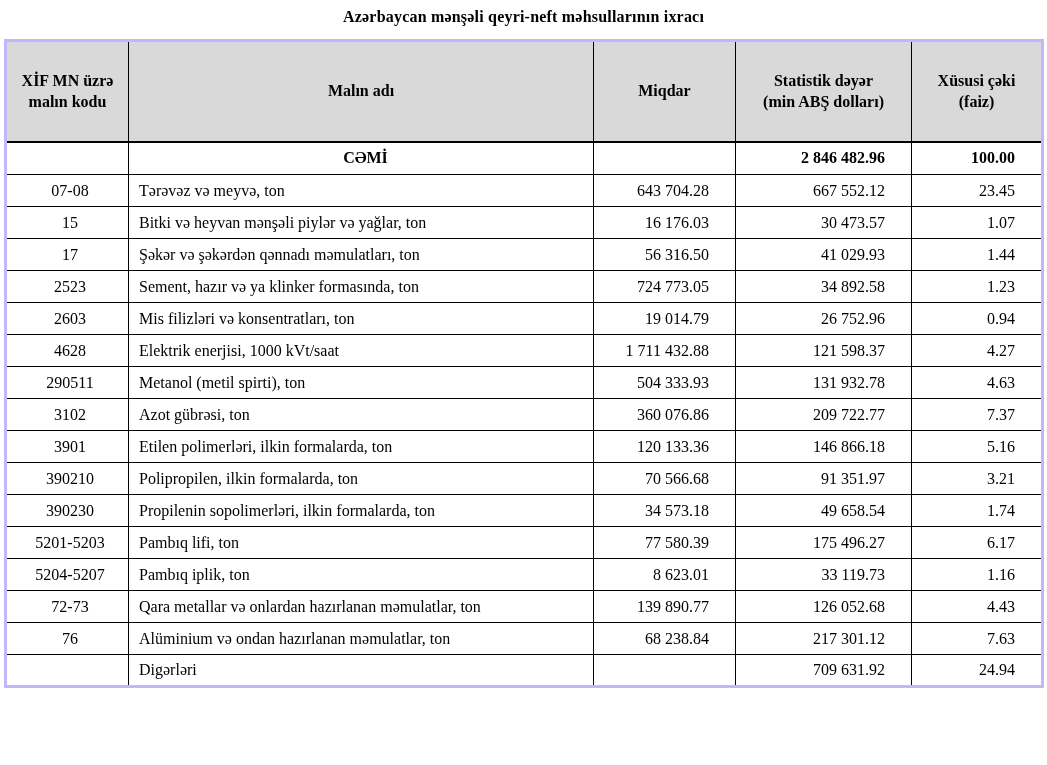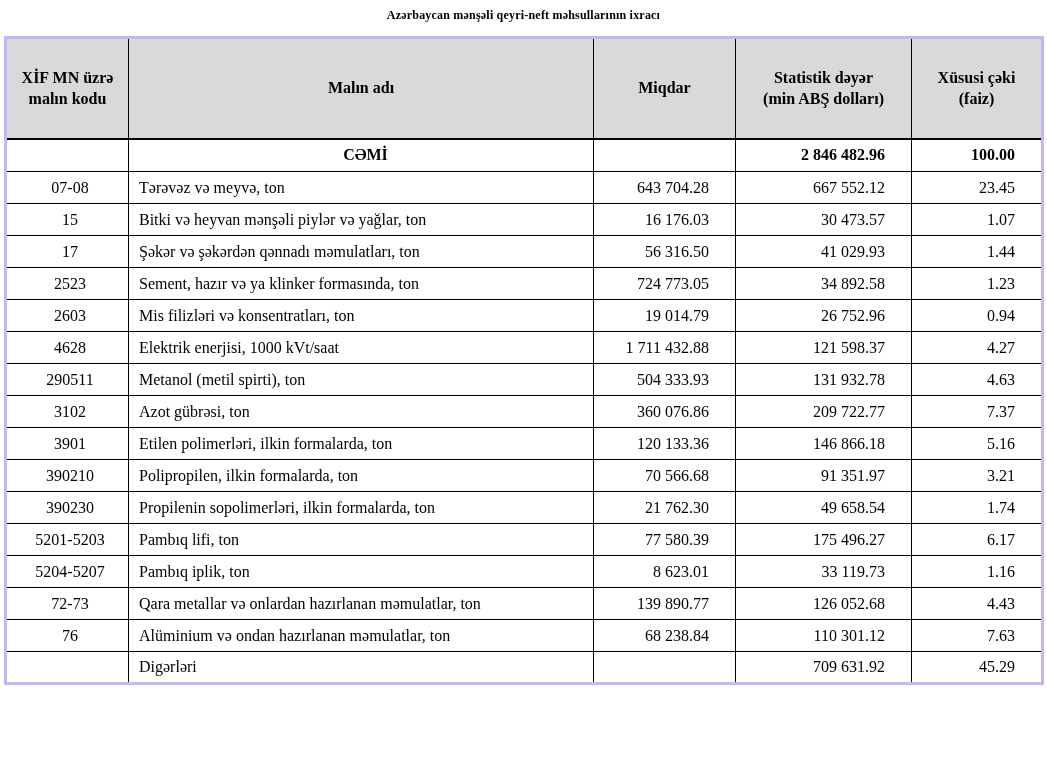--- a/index.html
+++ b/index.html
@@ -9,21 +9,21 @@
     color: #000;
   }
   .page {
     width: 1047px;
     height: 765px;
     padding: 5px 4px 0 4px;
     background: #fff;
   }
   .title {
     text-align: center;
-    font-size: 12px;
+    font-size: 16px;
     font-weight: bold;
     letter-spacing: 0.2px;
     margin: 3px 0 13px 0;
   }
   table.export-table {
     border-collapse: collapse;
     table-layout: fixed;
     width: 1037px;
     margin: 0 auto;
     border: 3px solid #c4b5fd;
@@ -158,21 +158,21 @@
         <tr>
           <td class="col-code">390210</td>
           <td class="col-name">Polipropilen, ilkin formalarda, ton</td>
           <td class="col-num">70 566.68</td>
           <td class="col-num">91 351.97</td>
           <td class="col-num">3.21</td>
         </tr>
         <tr>
           <td class="col-code">390230</td>
           <td class="col-name">Propilenin sopolimerləri, ilkin formalarda, ton</td>
-          <td class="col-num">21 762.30</td>
+          <td class="col-num">34 573.18</td>
           <td class="col-num">49 658.54</td>
           <td class="col-num">1.74</td>
         </tr>
         <tr>
           <td class="col-code">5201-5203</td>
           <td class="col-name">Pambıq lifi, ton</td>
           <td class="col-num">77 580.39</td>
           <td class="col-num">175 496.27</td>
           <td class="col-num">6.17</td>
         </tr>
@@ -187,26 +187,26 @@
           <td class="col-code">72-73</td>
           <td class="col-name">Qara metallar və onlardan hazırlanan məmulatlar, ton</td>
           <td class="col-num">139 890.77</td>
           <td class="col-num">126 052.68</td>
           <td class="col-num">4.43</td>
         </tr>
         <tr>
           <td class="col-code">76</td>
           <td class="col-name">Alüminium və ondan hazırlanan məmulatlar, ton</td>
           <td class="col-num">68 238.84</td>
-          <td class="col-num">110 301.12</td>
+          <td class="col-num">217 301.12</td>
           <td class="col-num">7.63</td>
         </tr>
         <tr>
           <td class="col-code"></td>
           <td class="col-name">Digərləri</td>
           <td class="col-num"></td>
           <td class="col-num">709 631.92</td>
-          <td class="col-num">45.29</td>
+          <td class="col-num">24.94</td>
         </tr>
       </tbody>
   </table>
 
 </div>
 
 </body></html>

